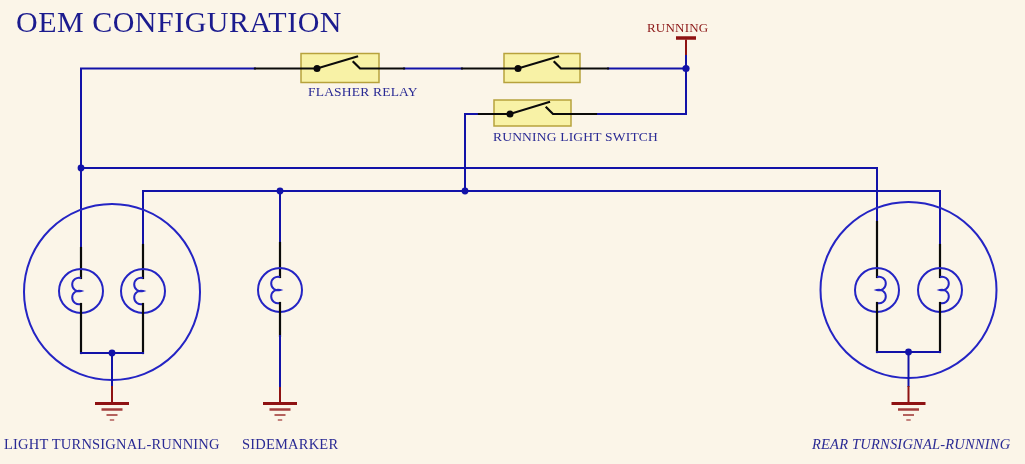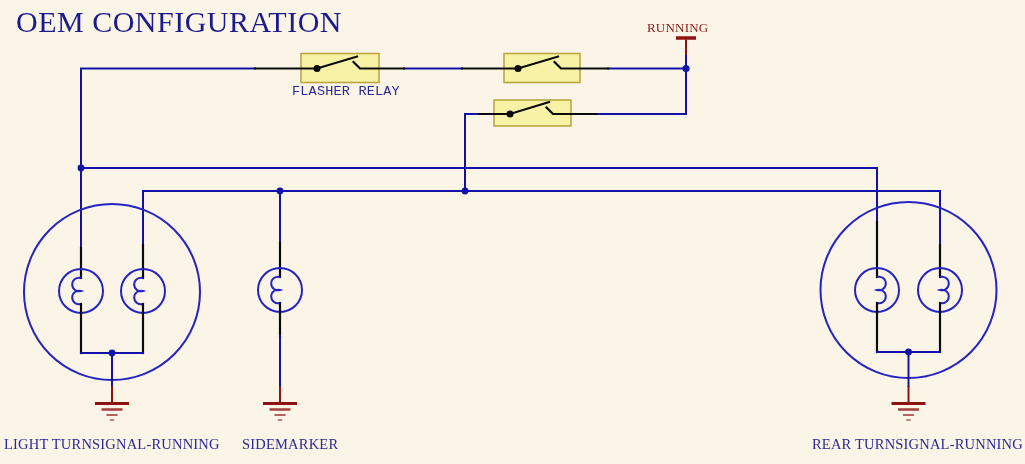--- a/index.html
+++ b/index.html
@@ -161,22 +161,23 @@
       <line class="r" x1="898" y1="409.5" x2="919" y2="409.5" stroke-width="2.5" opacity="0.8"></line>
       <line class="r" x1="903" y1="415" x2="914" y2="415" stroke-width="2" opacity="0.65"></line>
       <line class="r" x1="906.3" y1="420" x2="910.7" y2="420" stroke-width="2" opacity="0.5"></line>
     </g>
   </svg>
 
   <div class="title">OEM CONFIGURATION</div>
 
   <div class="lbl vbat" style="left:647px;top:20px;">RUNNING</div>
 
-  <div class="lbl" style="left:292px;top:84px;font-family:Liberation Mono, monospace;">FLASHER RELAY</div>
+  <div class="lbl" style="left:308px;top:84px;">FLASHER RELAY</div>
 
 
+  <div class="lbl" style="left:493px;top:129px;">RUNNING LIGHT SWITCH</div>
 
   <div class="lbl lbl-big" style="left:4px;top:436px;">LIGHT TURNSIGNAL-RUNNING</div>
 
   <div class="lbl lbl-big" style="left:242px;top:436px;">SIDEMARKER</div>
 
-  <div class="lbl lbl-big" style="left:812px;top:436px;">REAR TURNSIGNAL-RUNNING</div>
+  <div class="lbl lbl-big" style="left:812px;top:436px;font-style:italic;">REAR TURNSIGNAL-RUNNING</div>
 </div>
 
 </body></html>

